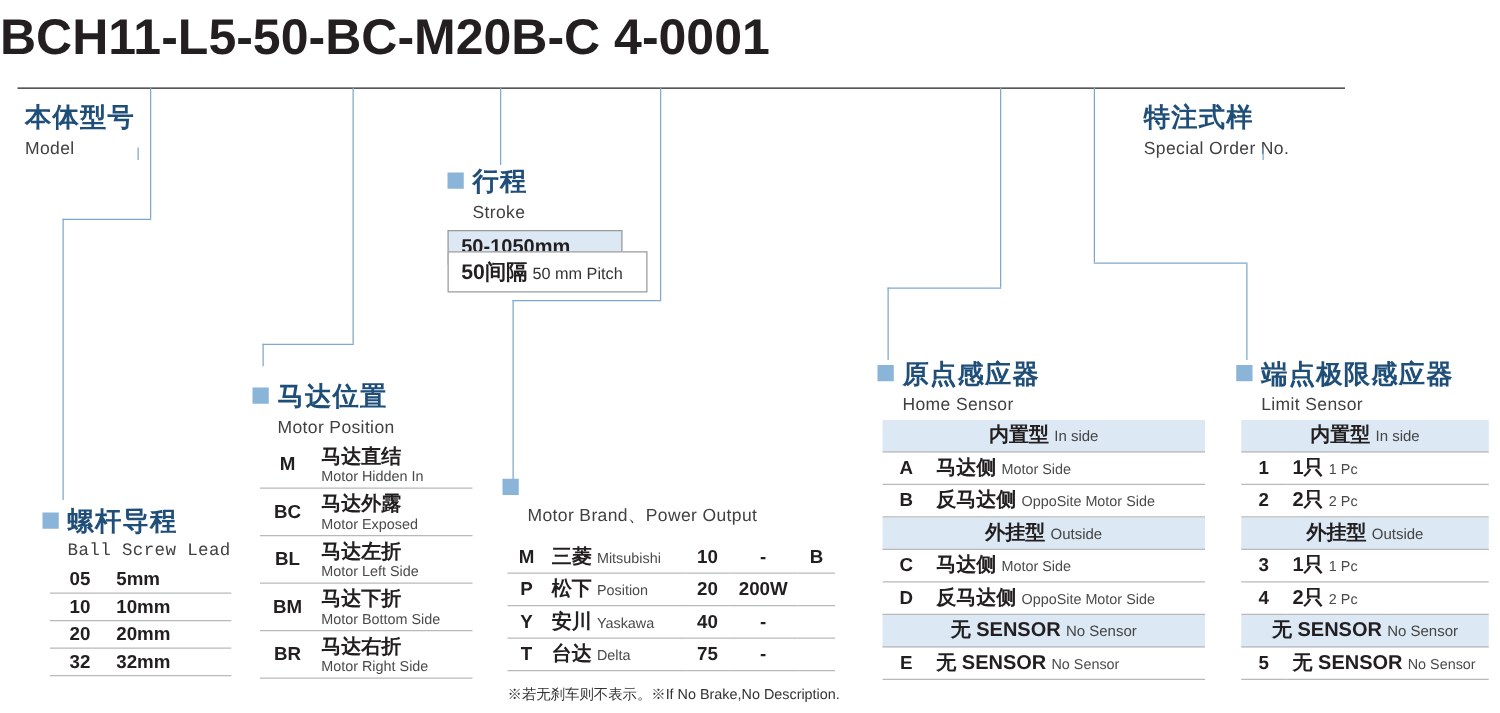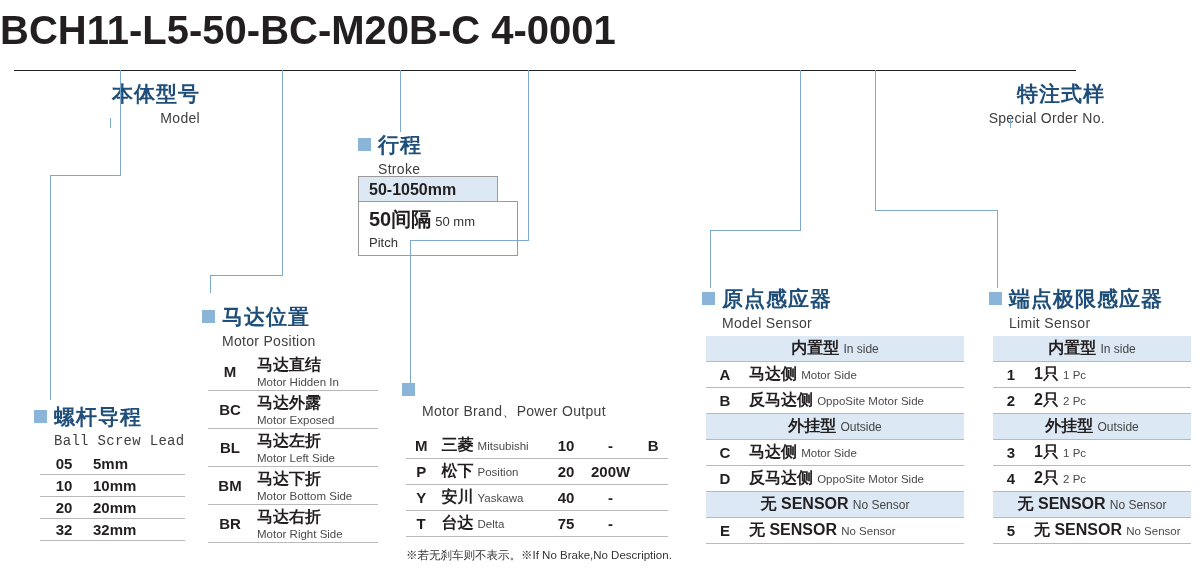--- a/index.html
+++ b/index.html
@@ -25,21 +25,21 @@
     display:inline-block;width:13px;height:13px;background:#8ab4d8;
     margin-right:7px;vertical-align:1px;
   }
   .hdr .cn{
     font-size:21px;font-weight:700;color:#1f4e79;letter-spacing:1px;
     display:inline-block;
   }
   .hdr .en{
     font-size:14px;color:#404040;margin-top:2px;letter-spacing:.3px;
   }
-  .hdr.center{text-align:right;}
+  .hdr.center{text-align:left;}
 
   
   .ln{position:absolute;background:#7fa9cc;}
   .lnv{width:1px;}
   .lnh{height:1px;}
 
   
   table.tbl{border-collapse:collapse;position:absolute;}
   table.tbl td{
     border-bottom:1px solid #b9b9b9;
@@ -59,21 +59,21 @@
   
   .sbox{
     position:absolute;border:1px solid #9a9a9a;background:#dce9f5;
     font-size:16px;font-weight:700;color:#231f20;
     padding:4px 10px;box-sizing:border-box;
   }
   .sbox2{
     position:absolute;border:1px solid #9a9a9a;background:#ffffff;
     box-sizing:border-box;padding:4px 10px;
   }
-  .sbox2 b{font-size:20px;font-weight:700;}
+  .sbox2 b{font-size:17px;font-weight:700;}
   .sbox2 i{font-style:normal;font-size:13px;color:#333;margin-left:4px;}
 
   .note{position:absolute;font-size:11.5px;color:#333;white-space:nowrap;}
 </style>
 </head>
 <body>
 
 <div class="root">
 
   <div class="code">
@@ -84,21 +84,21 @@
 
   <div class="hdr center" style="left:20px;top:80px;width:180px;">
     <div><span class="cn">本体型号</span></div>
     <div class="en">Model</div>
   </div>
 
   <div class="hdr" style="left:358px;top:122px;margin-top:9px;">
     <div><span class="sq"></span><span class="cn">行程</span></div>
     <div class="en" style="margin-left:20px;">Stroke</div>
   </div>
-  <div class="sbox" style="left:358px;top:176px;width:140px;">50-1050mm</div>
+  <div class="sbox" style="left:358px;top:184px;width:140px;">50-1050mm</div>
   <div class="sbox2" style="left:358px;top:201px;width:160px;">
     <b>50间隔</b><i>50 mm Pitch</i>
   </div>
 
   <div class="hdr center" style="left:915px;top:80px;width:190px;">
     <div><span class="cn">特注式样</span></div>
     <div class="en">Special Order No.</div>
   </div>
 
   <div class="ln lnv" style="left:110px;top:118px;height:10px;"></div>
@@ -247,21 +247,21 @@
     </tr>
   </tbody>
     </table>
 
   <div class="note" style="left:406px;top:548px;">
     <span>※若无刹车则不表示。</span><span>※If No Brake,No Description.</span>
   </div>
 
   <div class="hdr" style="left:702px;top:285px;">
     <div><span class="sq"></span><span class="cn">原点感应器</span></div>
-    <div class="en" style="margin-left:20px;">Model Sensor</div>
+    <div class="en" style="margin-left:20px;">Home Sensor</div>
   </div>
 
   <table class="tbl" style="left:706px;top:336px;width:258px;">
     <tbody>
         <tr class="band">
       <td colspan="2" style="text-align:center;">
         <span class="cn">内置型</span>
         <span class="en">In side</span>
       </td>
     </tr>

